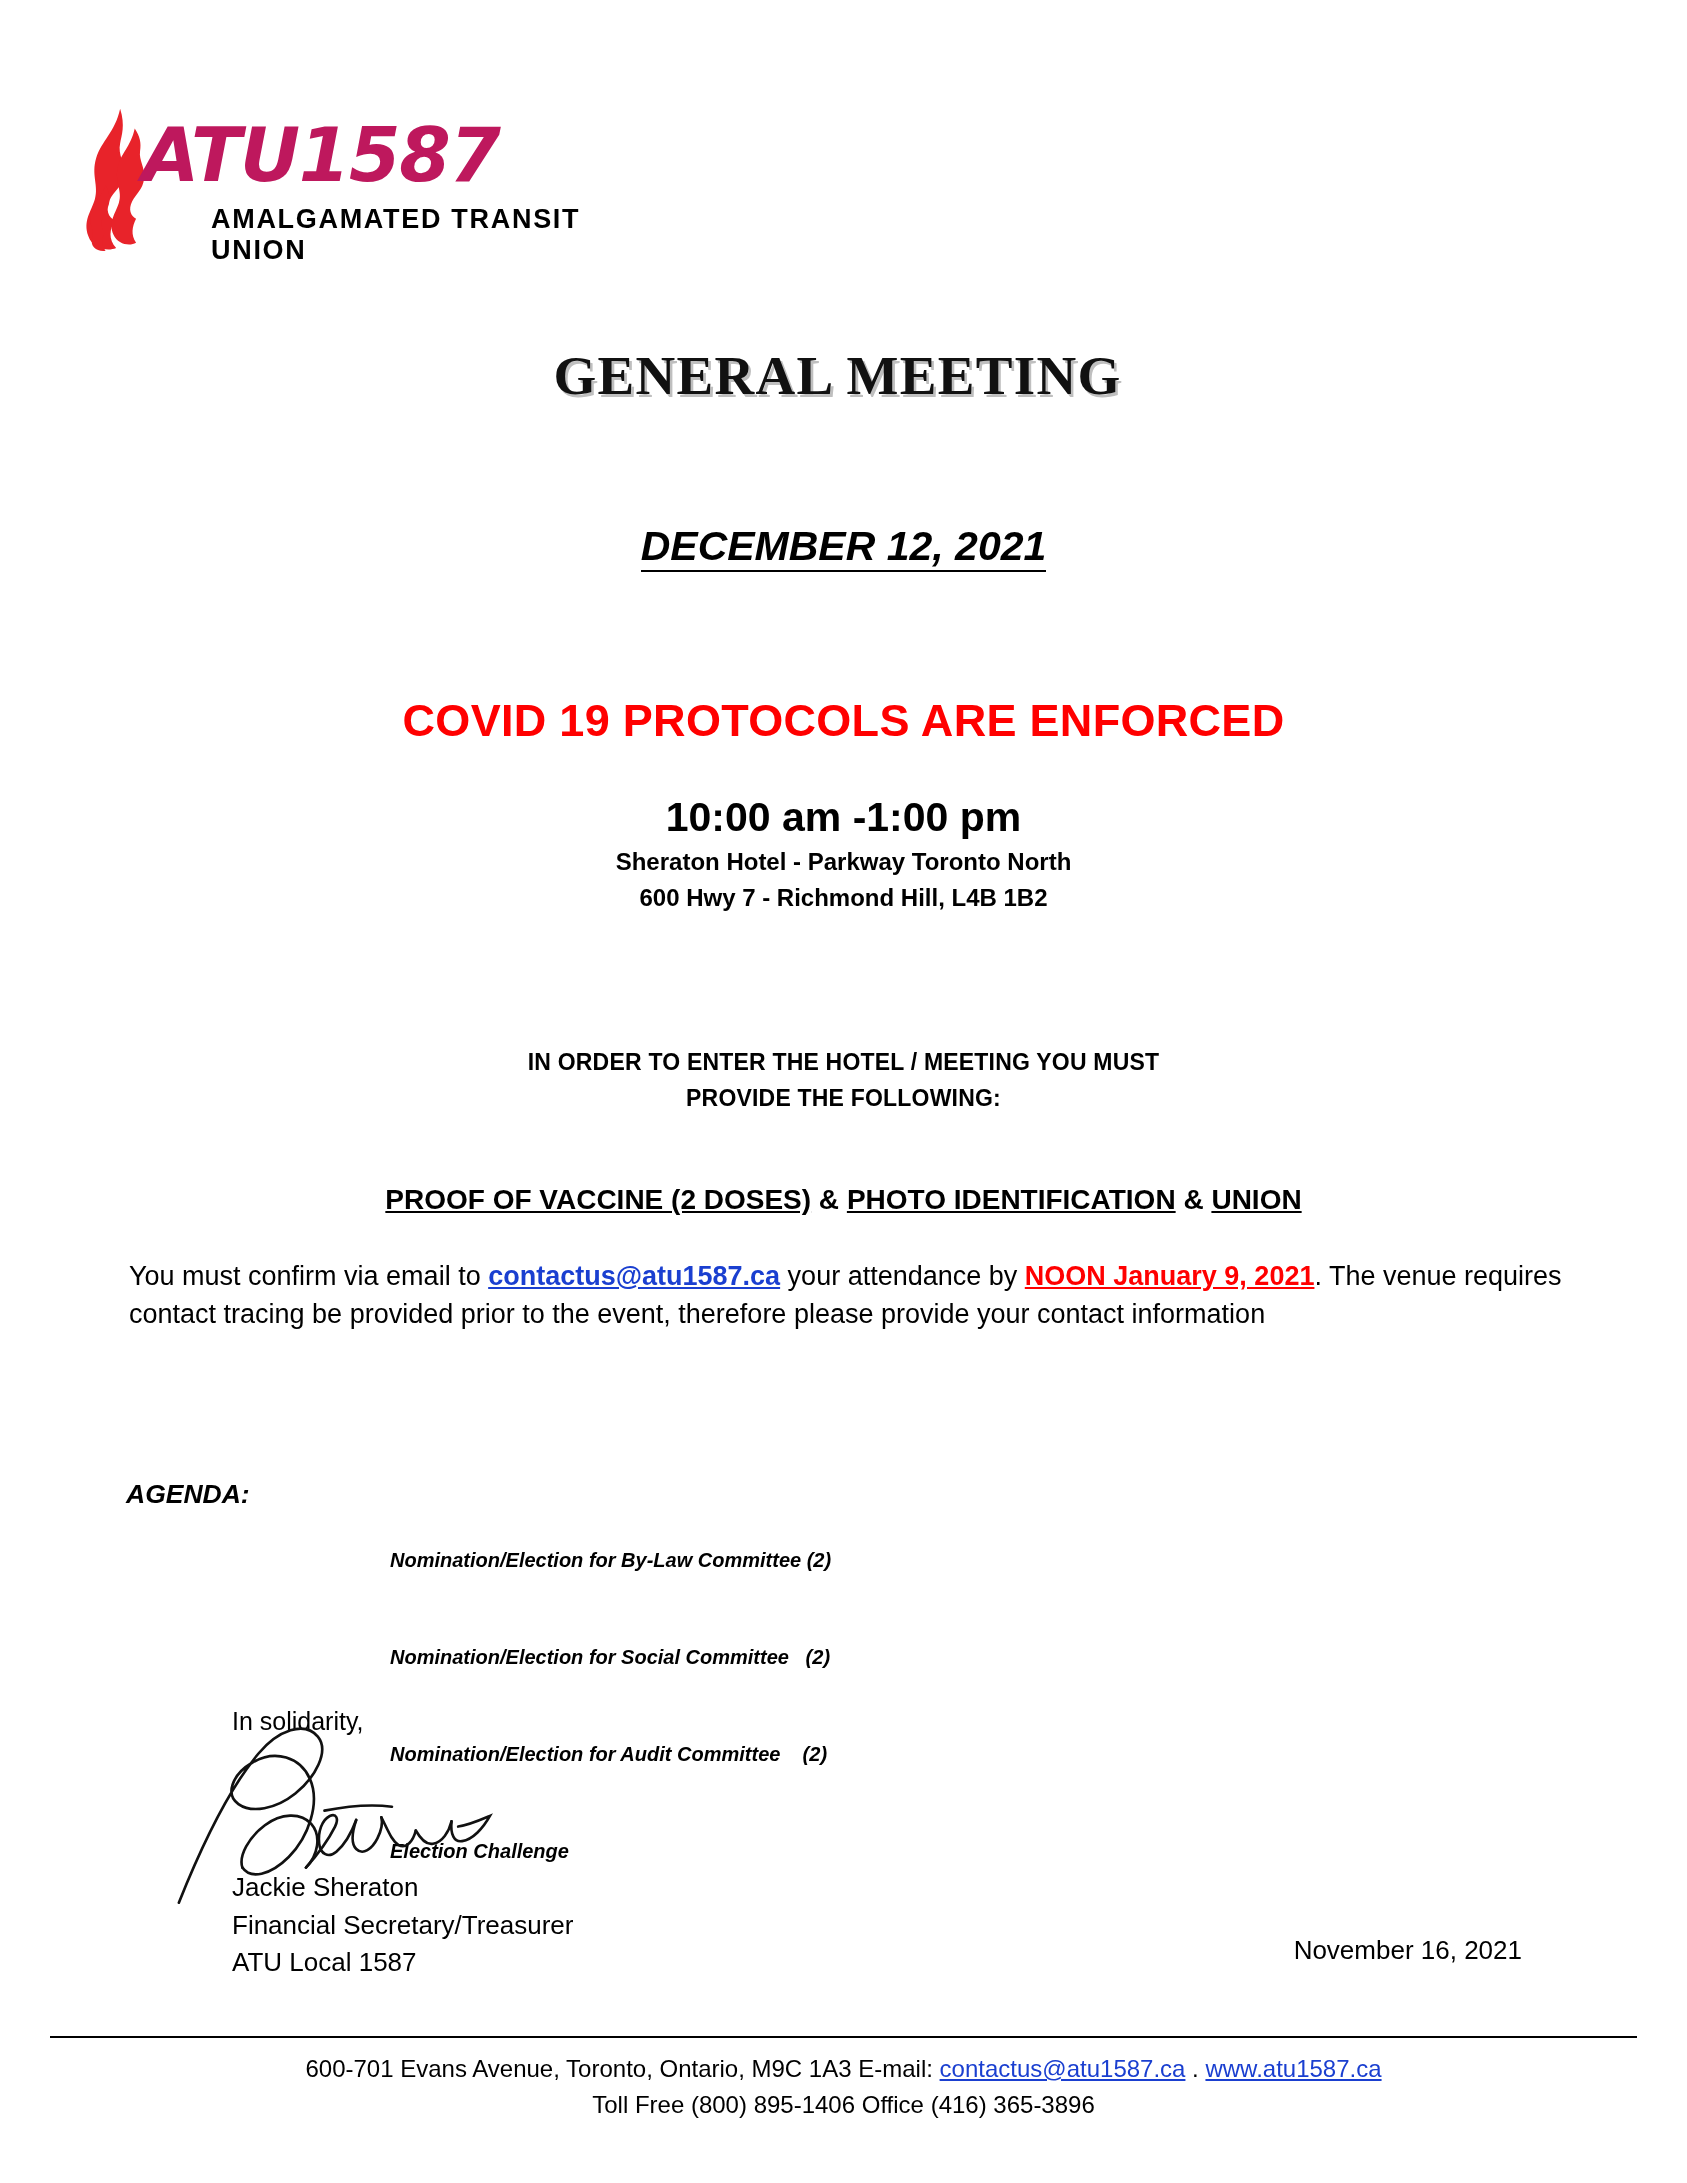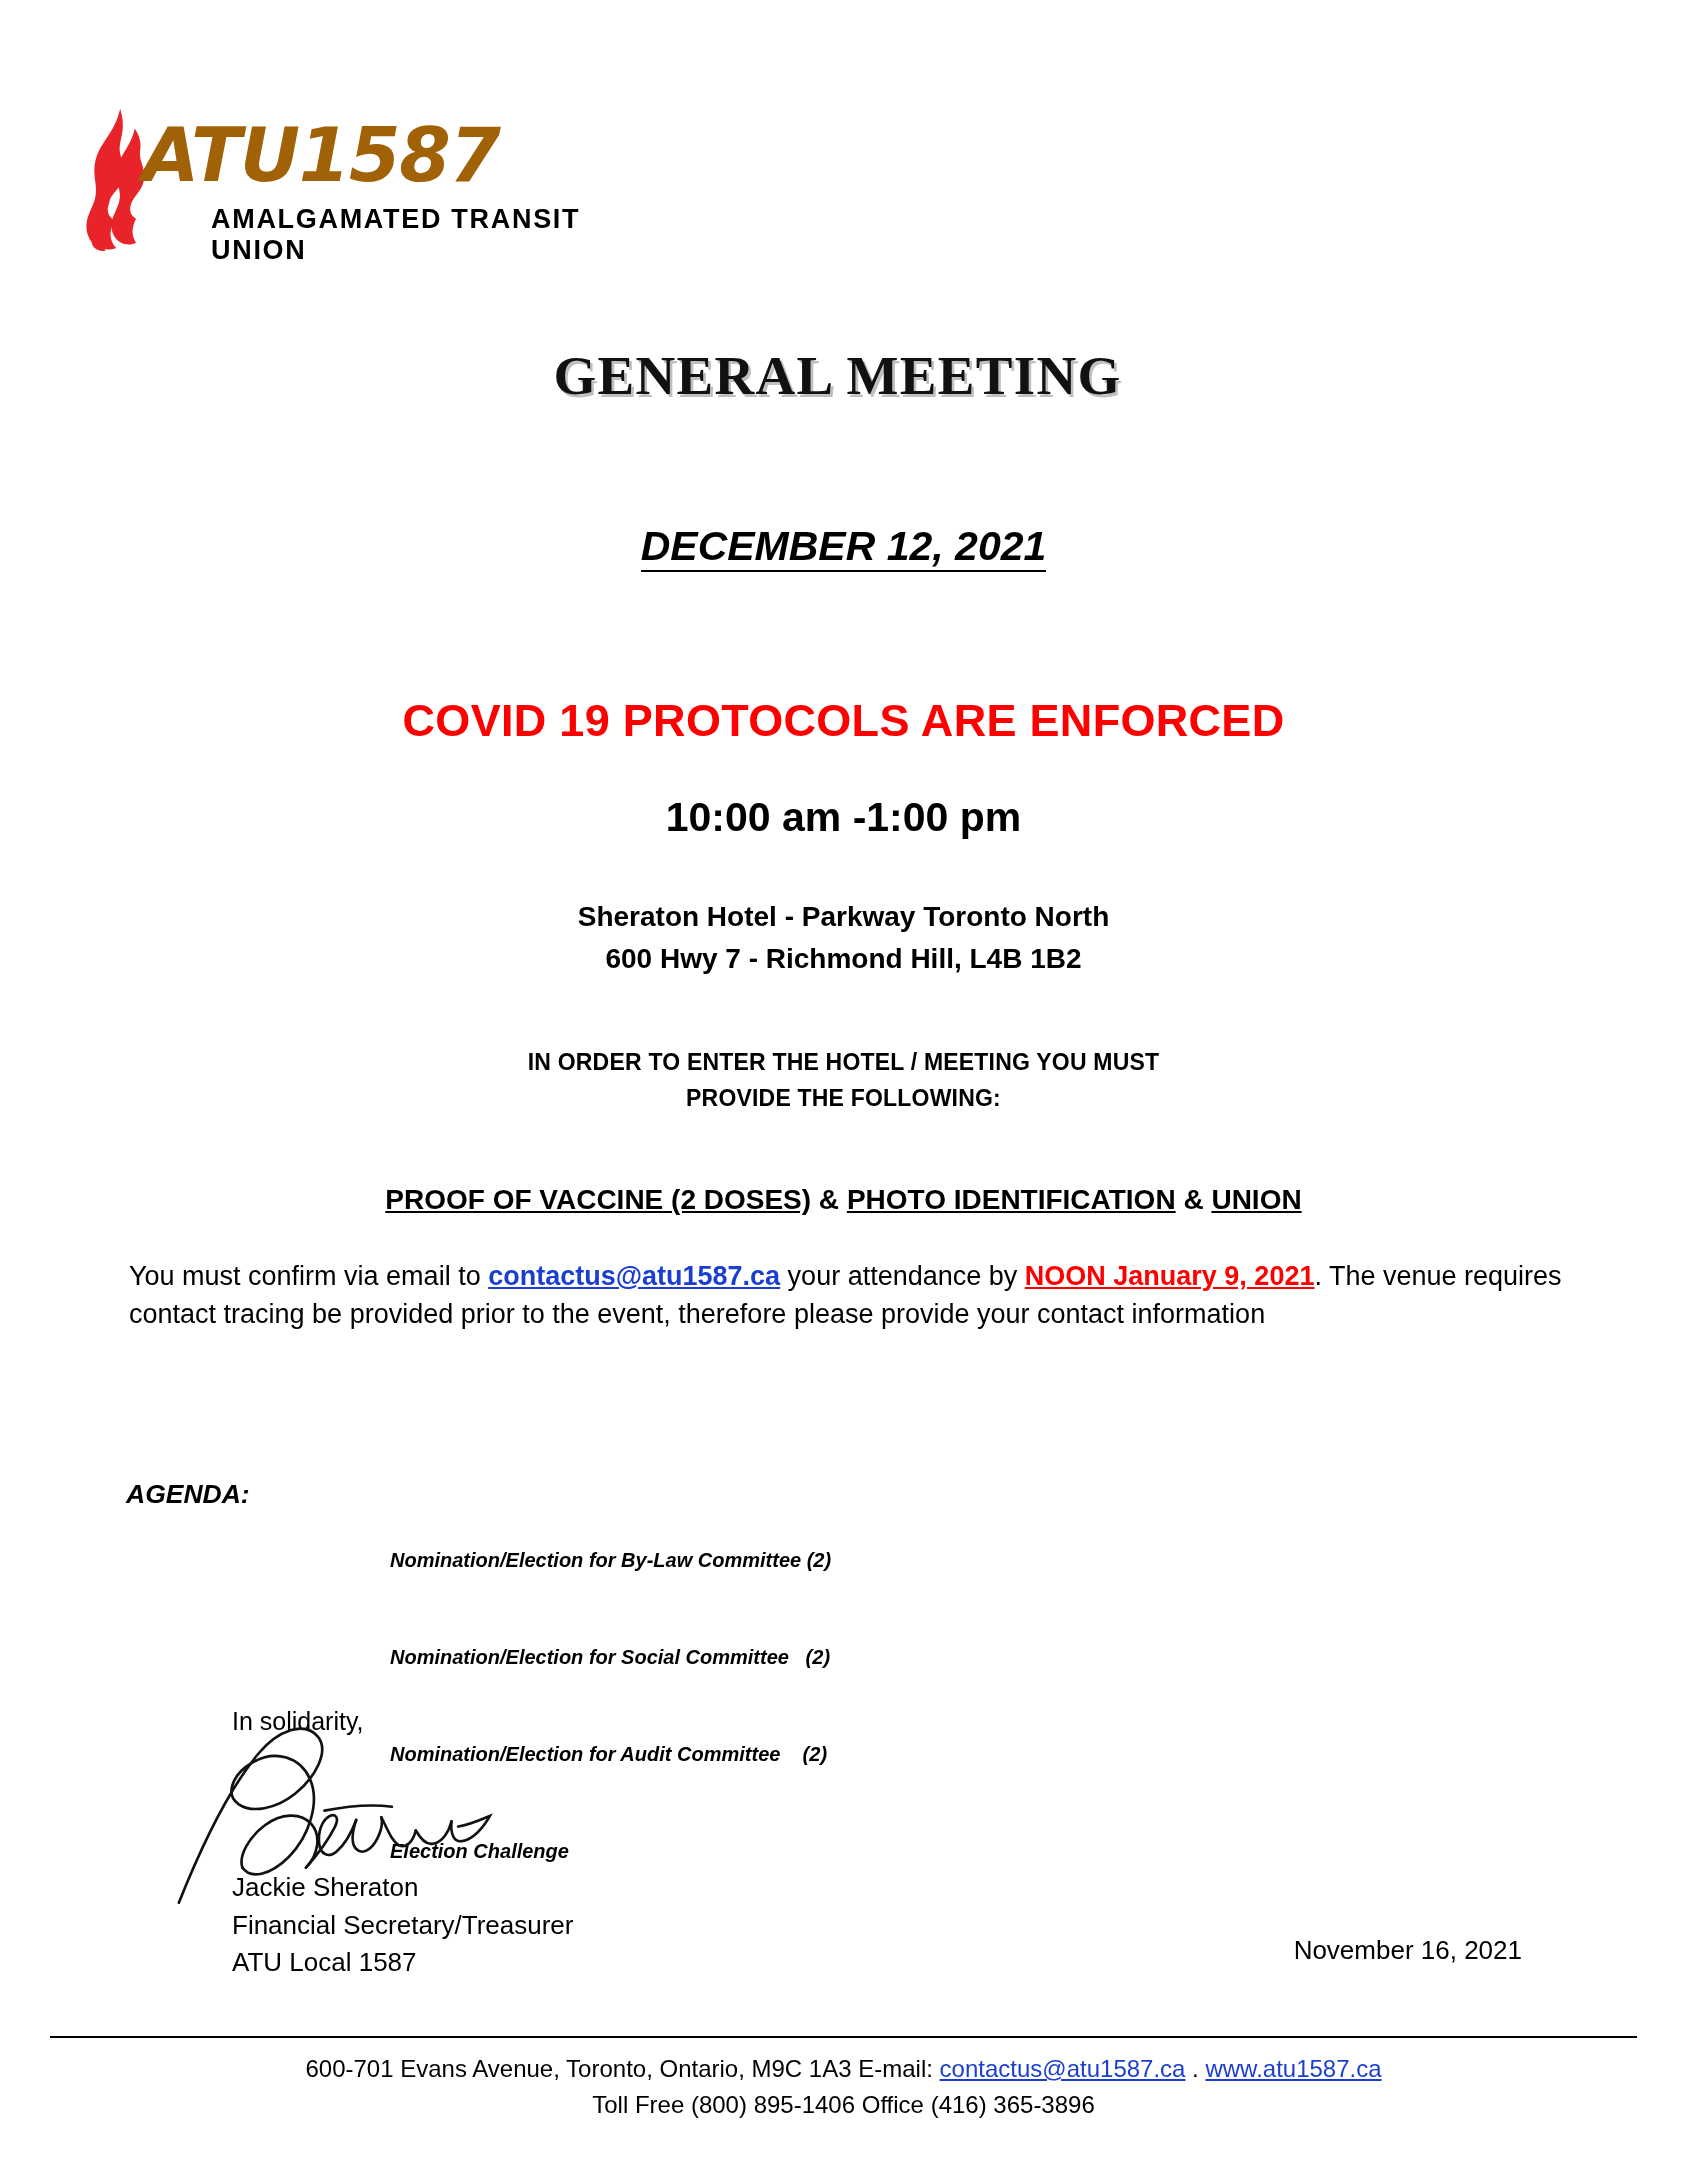--- a/index.html
+++ b/index.html
@@ -42,21 +42,21 @@
   .logo-text {
     position: absolute;
     left: 63px;
     top: 18.5px;
     font-family: "DejaVu Sans", sans-serif;
     font-weight: bold;
     font-style: italic;
     font-size: 74px;
     letter-spacing: -1.3px;
     line-height: 1;
-    color: #a16207;
+    color: #be185d;
     text-align: right;
   }
   .logo-sub {
     position: absolute;
     left: 132px;
     top: 105px;
     font-family: "Liberation Sans", sans-serif;
     font-weight: bold;
     font-size: 27px;
     letter-spacing: 1.7px;
@@ -112,25 +112,25 @@
     top: 794px;
     text-align: center;
     font-family: "Liberation Sans", sans-serif;
     font-weight: bold;
     font-size: 41px;
   }
   .venue {
     position: absolute;
     left: 0;
     right: 0;
-    top: 896px;
-    text-align: center;
-    font-family: "Liberation Sans", sans-serif;
-    font-weight: bold;
-    font-size: 28px;
+    top: 844px;
+    text-align: center;
+    font-family: "Liberation Sans", sans-serif;
+    font-weight: bold;
+    font-size: 24px;
     line-height: 1.5;
   }
   .enter-note {
     position: absolute;
     left: 0;
     right: 0;
     top: 1045px;
     text-align: center;
     font-family: "Liberation Sans", sans-serif;
     font-weight: bold;

